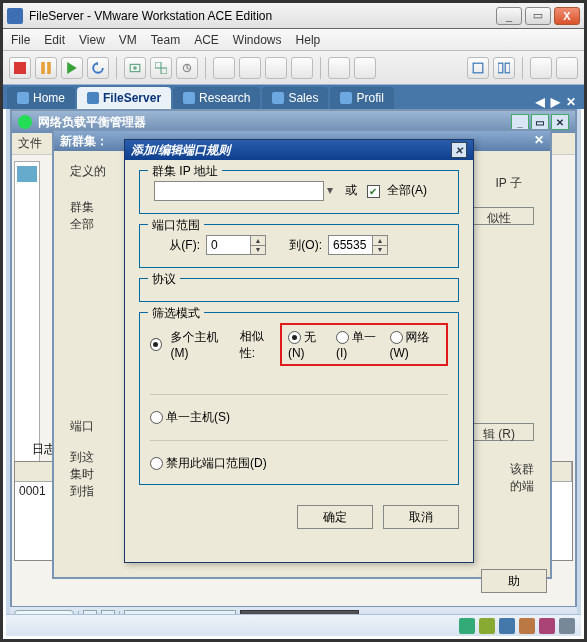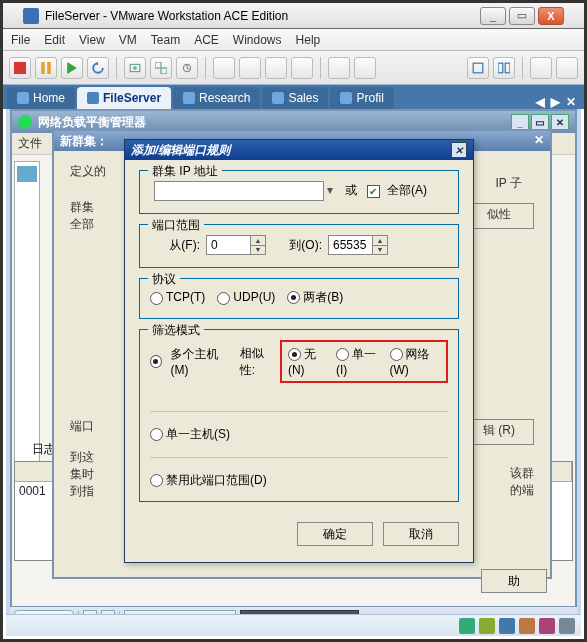--- a/index.html
+++ b/index.html
@@ -1,19 +1,19 @@
 <!DOCTYPE html>
 <html><head>
 <meta charset="utf-8">
 <style>
 * { box-sizing: border-box; margin: 0; padding: 0; font-family: Tahoma, "Microsoft YaHei", sans-serif; font-size: 12px; }
 body { background: #fff; width: 587px; height: 642px; position: relative; overflow: hidden; border: 3px solid #333; }
 
 
-.titlebar { height: 26px; background: linear-gradient(#f4f4f4,#e1e1e1); display: flex; align-items: center; padding: 0 20px; border-bottom: 1px solid #666; }
+.titlebar { height: 26px; background: linear-gradient(#f4f4f4,#e1e1e1); display: flex; align-items: center; padding: 0 4px; border-bottom: 1px solid #666; }
 .titlebar .icon-vm { width: 16px; height: 16px; background: #3e6fb5; border-radius: 2px; margin-right: 6px; }
 .titlebar .title { flex: 1; }
 .winbtns { display: flex; gap: 3px; }
 .winbtn { width: 26px; height: 18px; border: 1px solid #888; border-radius: 3px; display: flex; align-items: center; justify-content: center; font-size: 11px; background: linear-gradient(#f9f9f9,#d9d9d9); }
 .winbtn.close { background: linear-gradient(#f08f74,#d9522a); color: #fff; font-weight: bold; border-color: #a53; }
 .winbtn.max { color: #555; }
 .winbtn.min { color: #555; }
 
 
 .menubar { height: 22px; background: linear-gradient(#f9f9f9,#ececec); display: flex; align-items: center; padding: 0 8px; gap: 14px; border-bottom: 1px solid #bbb; }
@@ -53,21 +53,21 @@
 
 
 .cluster-dialog { position: absolute; top: 20px; left: 46px; width: 500px; height: 450px; background: #ece9d8; border: 2px solid #7a95b4; }
 .cluster-dialog .dtitle { height: 20px; background: linear-gradient(#89a9cf,#5d80ab); color: #fff; padding: 2px 6px; font-weight: bold; display: flex; }
 .cluster-dialog .dtitle .x { margin-left: auto; }
 .cluster-dialog .dbody { padding: 12px 16px; color: #333; }
 .cluster-dialog .fieldrow { margin: 6px 0; display: flex; align-items: center; gap: 4px; }
 .cluster-dialog .lbl { width: 56px; }
 .cluster-dialog .box { flex: 1; height: 60px; background: #fff; border: 1px solid #888; }
 .cluster-dialog .btncol { display: flex; flex-direction: column; gap: 6px; margin-left: 6px; }
-.cluster-dialog .btn { width: 70px; height: 26px; border: 1px solid #888; background: #ece9d8; text-align: center; line-height: 20px; }
+.cluster-dialog .btn { width: 70px; height: 18px; border: 1px solid #888; background: #ece9d8; text-align: center; line-height: 20px; }
 .cluster-dialog .rightlabel { position: absolute; right: 28px; top: 44px; }
 
 
 .port-dialog { position: absolute; top: 30px; left: 118px; width: 350px; height: 424px; background: #ece9d8; border: 1px solid #1b3a6b; box-shadow: 2px 2px 6px rgba(0,0,0,.25); }
 .port-dialog .ptitle { height: 20px; background: linear-gradient(#2a5eab,#0e3f8f); color: #fff; font-weight: bold; padding: 2px 6px; display: flex; align-items: center; font-style: italic; }
 .port-dialog .ptitle .px { margin-left: auto; width: 16px; height: 16px; background: #d7e5f5; color: #234; display: flex; align-items: center; justify-content: center; font-size: 10px; border: 1px solid #345; }
 .port-dialog .pbody { padding: 10px 14px; }
 .fieldset { border: 1px solid #0369a1; padding: 10px 10px 12px; margin-bottom: 10px; position: relative; }
 .fieldset .legend { position: absolute; top: -8px; left: 8px; background: #ece9d8; padding: 0 4px; }
 .ipfield { width: 170px; height: 20px; border: 1px solid #888; background: #fff; margin-left: 4px; display: inline-block; vertical-align: middle; }
@@ -319,25 +319,20 @@
             <span class="ar">
                 <span>▲</span>
                 <span>▼</span>
               </span>
           </div>
         </div>
       </div>
 
       <div class="fieldset">
         <span class="legend">协议</span>
-        <div class="rline">
-          <span><span class="radio"></span><span>TCP(T)</span></span>
-          <span><span class="radio"></span><span>UDP(U)</span></span>
-          <span><span class="radio checked"></span><span>两者(B)</span></span>
-        </div>
       </div>
 
       <div class="fieldset" style="">
         <span class="legend">筛选模式</span>
         <div class="affinity-row" style="margin-top:0;">
           <span class="radio checked"></span>
           <span>多个主机(M)</span>
           <span style="margin-left:6px;">相似性:</span>
           <div class="redbox">
             <span><span class="radio checked"></span><span>无(N)</span></span>

